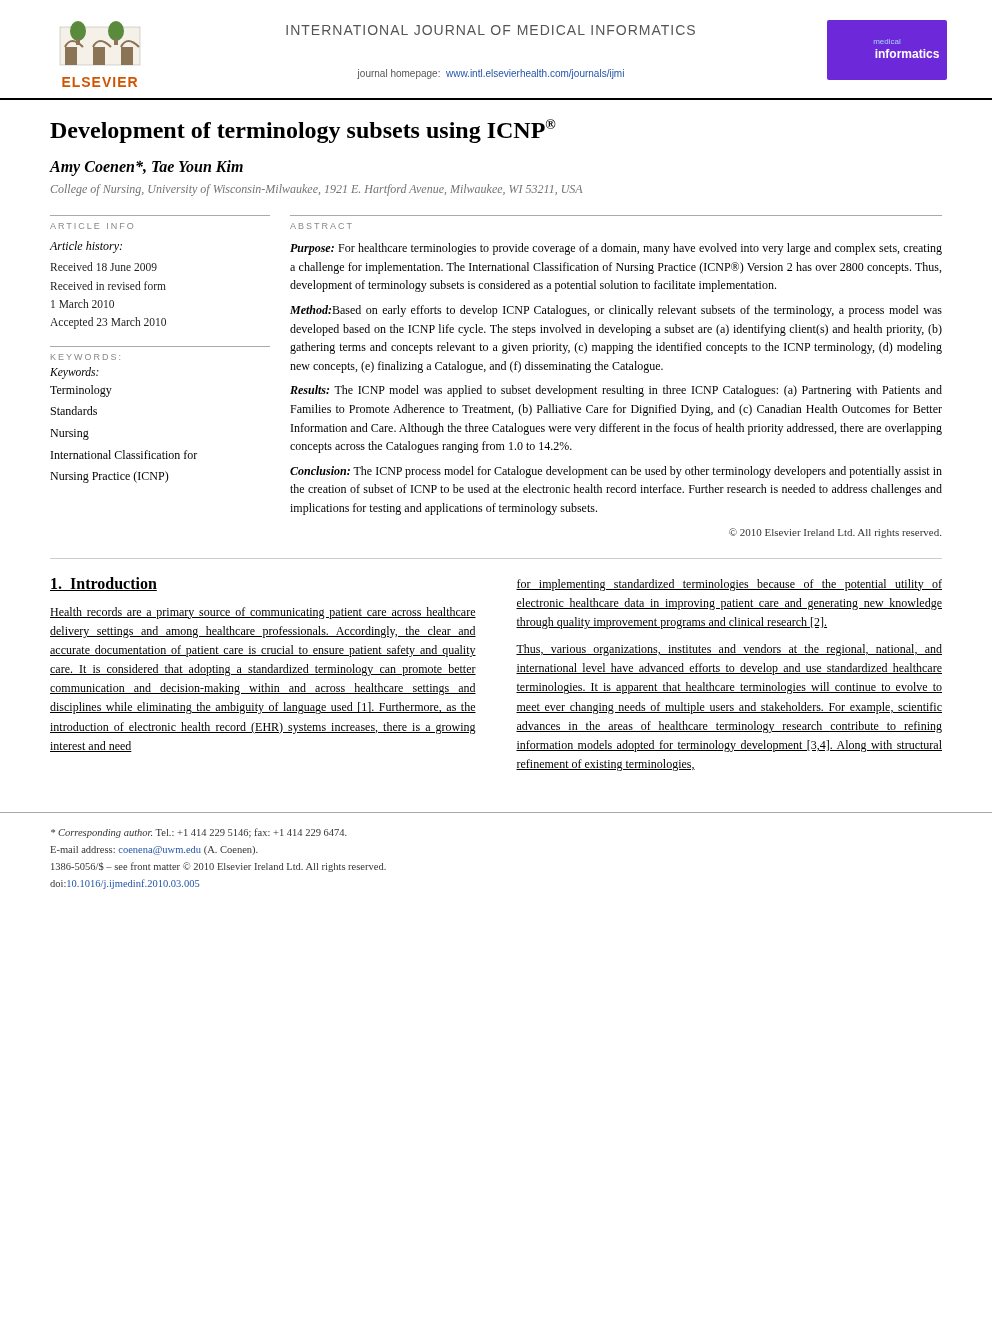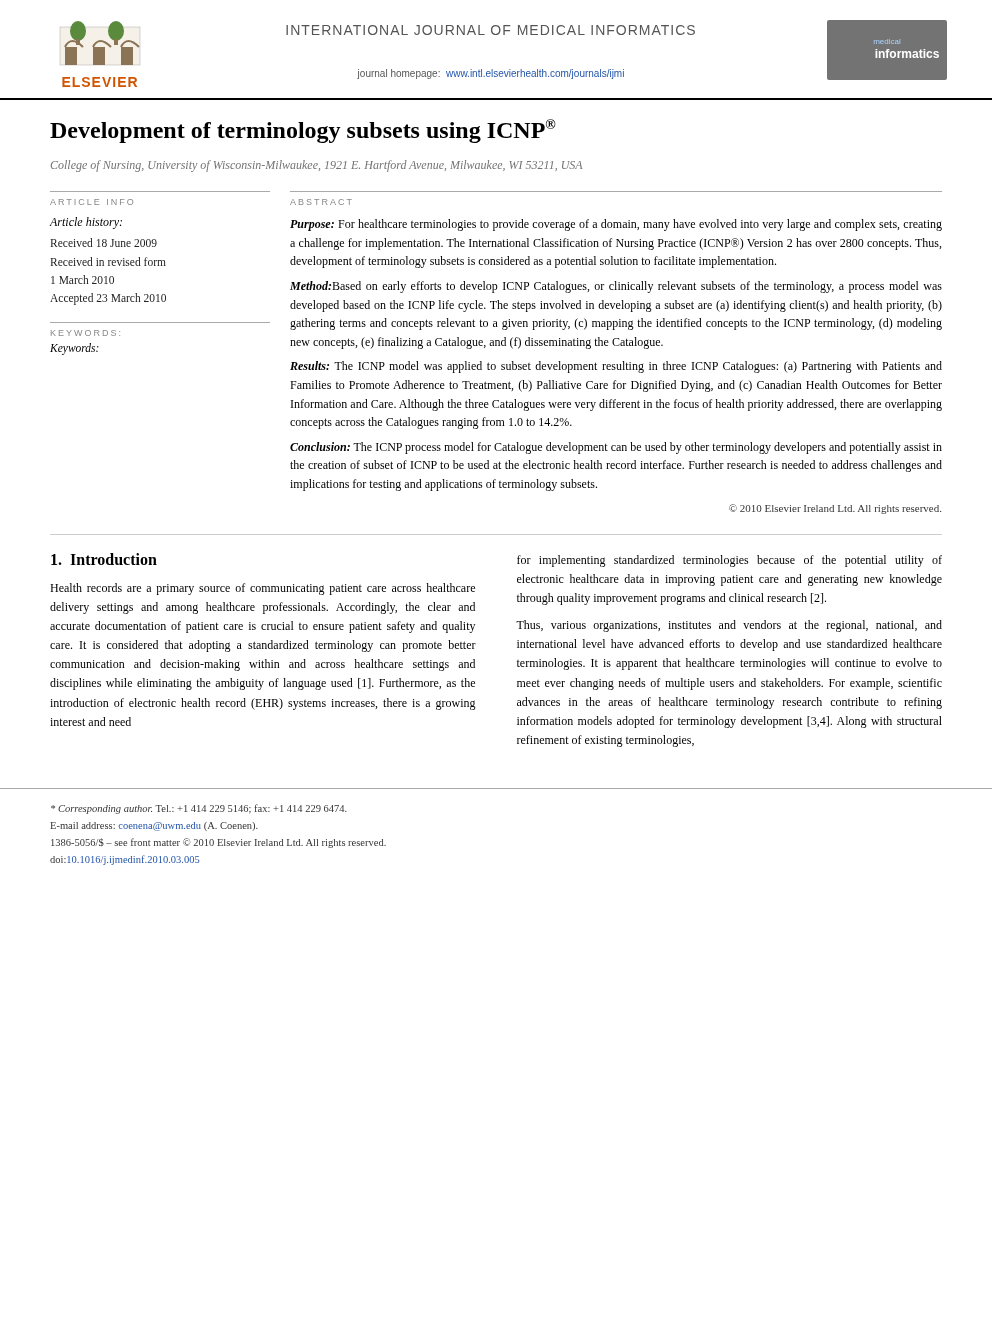--- a/index.html
+++ b/index.html
@@ -77,21 +77,21 @@
       text-decoration: none;
     }
     .medical-informatics-logo {
       width: 130px;
       height: 80px;
       display: flex;
       align-items: center;
       justify-content: center;
     }
     .mi-logo-box {
-      background: #737373;
+      background: #6d28d9;
       width: 120px;
       height: 60px;
       display: flex;
       align-items: center;
       justify-content: center;
       border-radius: 2px;
       position: relative;
       overflow: hidden;
     }
     .mi-logo-text {
@@ -219,20 +219,21 @@
     
     .section-divider {
       border: none;
       border-top: 1px solid #ccc;
       margin: 10px 0 16px 0;
     }
     
     .main-two-col {
       display: flex;
       gap: 41px;
+      text-decoration: underline;
     }
     .main-col {
       flex: 1;
     }
     .section-number-heading {
       font-family: "Times New Roman", Times, serif;
       font-size: 16px;
       font-weight: bold;
       margin-bottom: 10px;
     }
@@ -313,37 +314,45 @@
       </div>
     </div>
   </div>
 
   <div class="article-body">
 
     <div class="article-title">
       <span>Development of terminology subsets using ICNP</span><sup>®</sup>
     </div>
 
+    <div class="authors">Amy Coenen*, Tae Youn Kim</div>
 
     <div class="affiliation">College of Nursing, University of Wisconsin-Milwaukee, 1921 E. Hartford Avenue, Milwaukee, WI 53211, USA</div>
 
     <div class="two-col">
 
       <div class="col-left">
         <div class="section-label">ARTICLE INFO</div>
         <div class="article-history-label">Article history:</div>
         <div class="article-history-dates">
           <div>Received 18 June 2009</div>
           <div>Received in revised form</div>
           <div>1 March 2010</div>
           <div>Accepted 23 March 2010</div>
         </div>
         <div class="keywords-section">
           <div class="keywords-label">Keywords:</div>
           <div class="keywords-italic">Keywords:</div>
+          <div class="keywords-list">
+            <div>Terminology</div>
+            <div>Standards</div>
+            <div>Nursing</div>
+            <div>International Classification for</div>
+            <div>Nursing Practice (ICNP)</div>
+          </div>
         </div>
       </div>
 
       <div class="col-right">
         <div class="section-label">ABSTRACT</div>
 
         <div class="abstract-para">
           <b>Purpose:</b><span> For healthcare terminologies to provide coverage of a domain, many have evolved into very large and complex sets, creating a challenge for implementation. The International Classification of Nursing Practice (ICNP®) Version 2 has over 2800 concepts. Thus, development of terminology subsets is considered as a potential solution to facilitate implementation.</span>
         </div>
 

